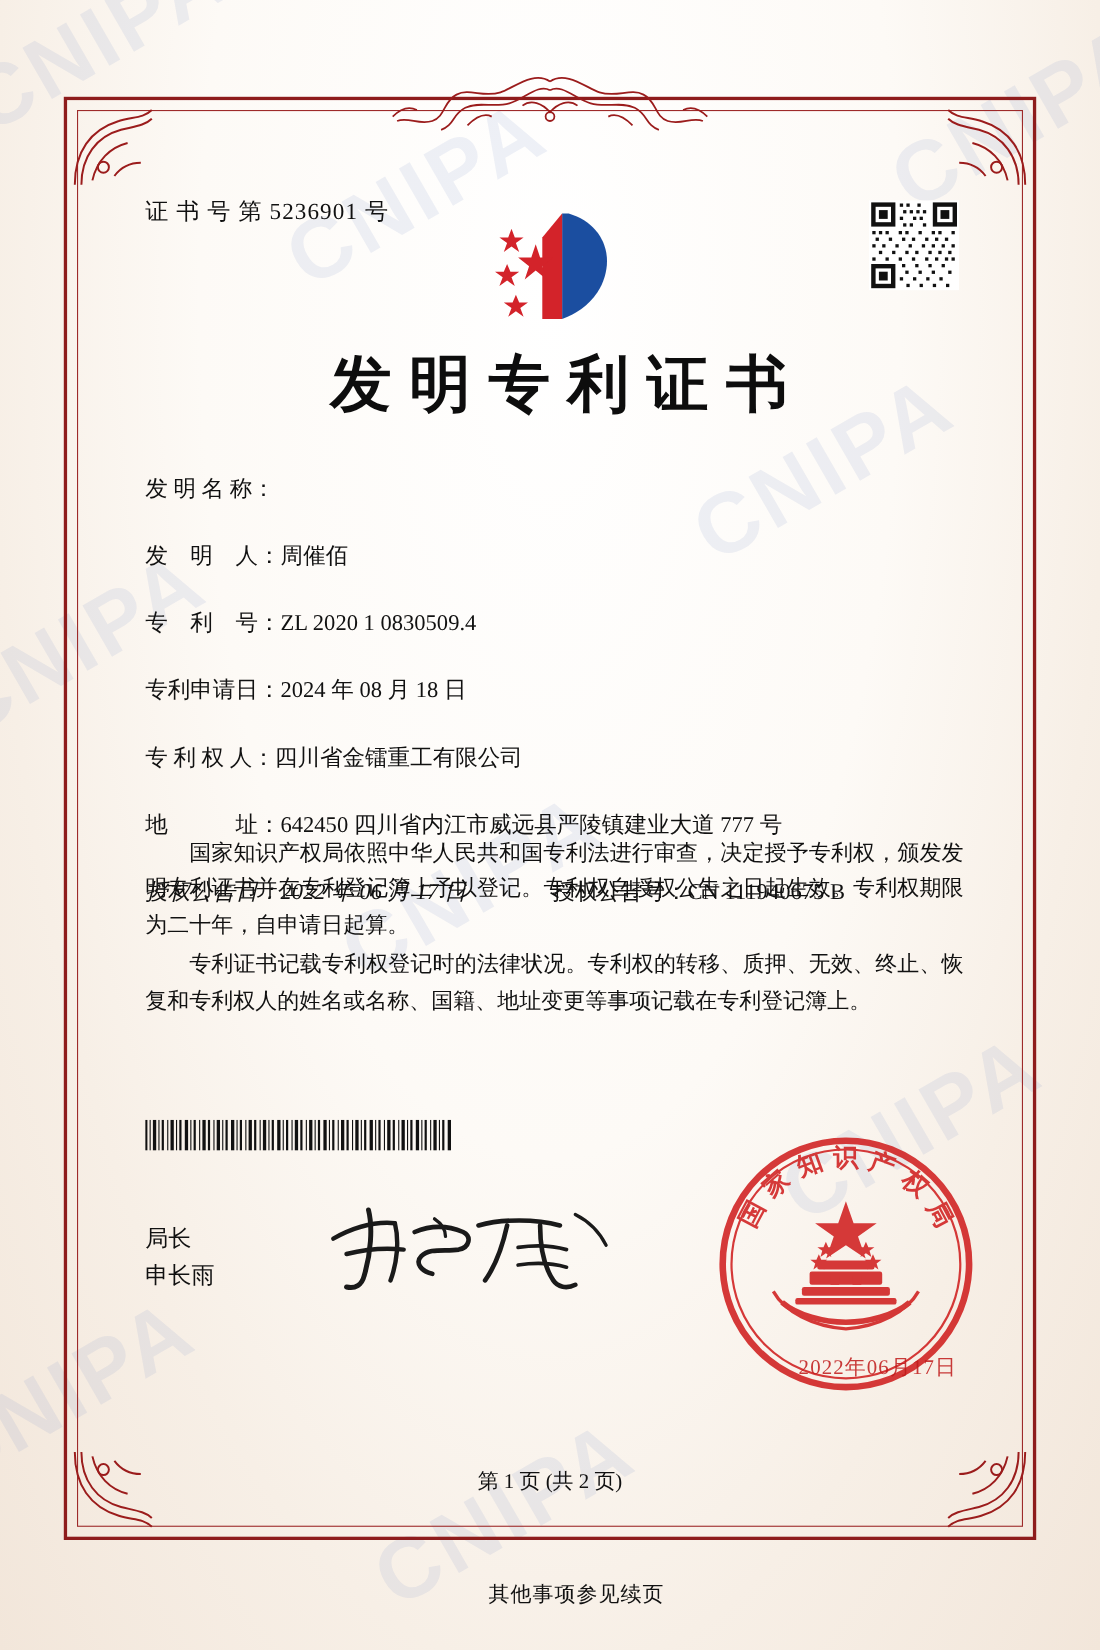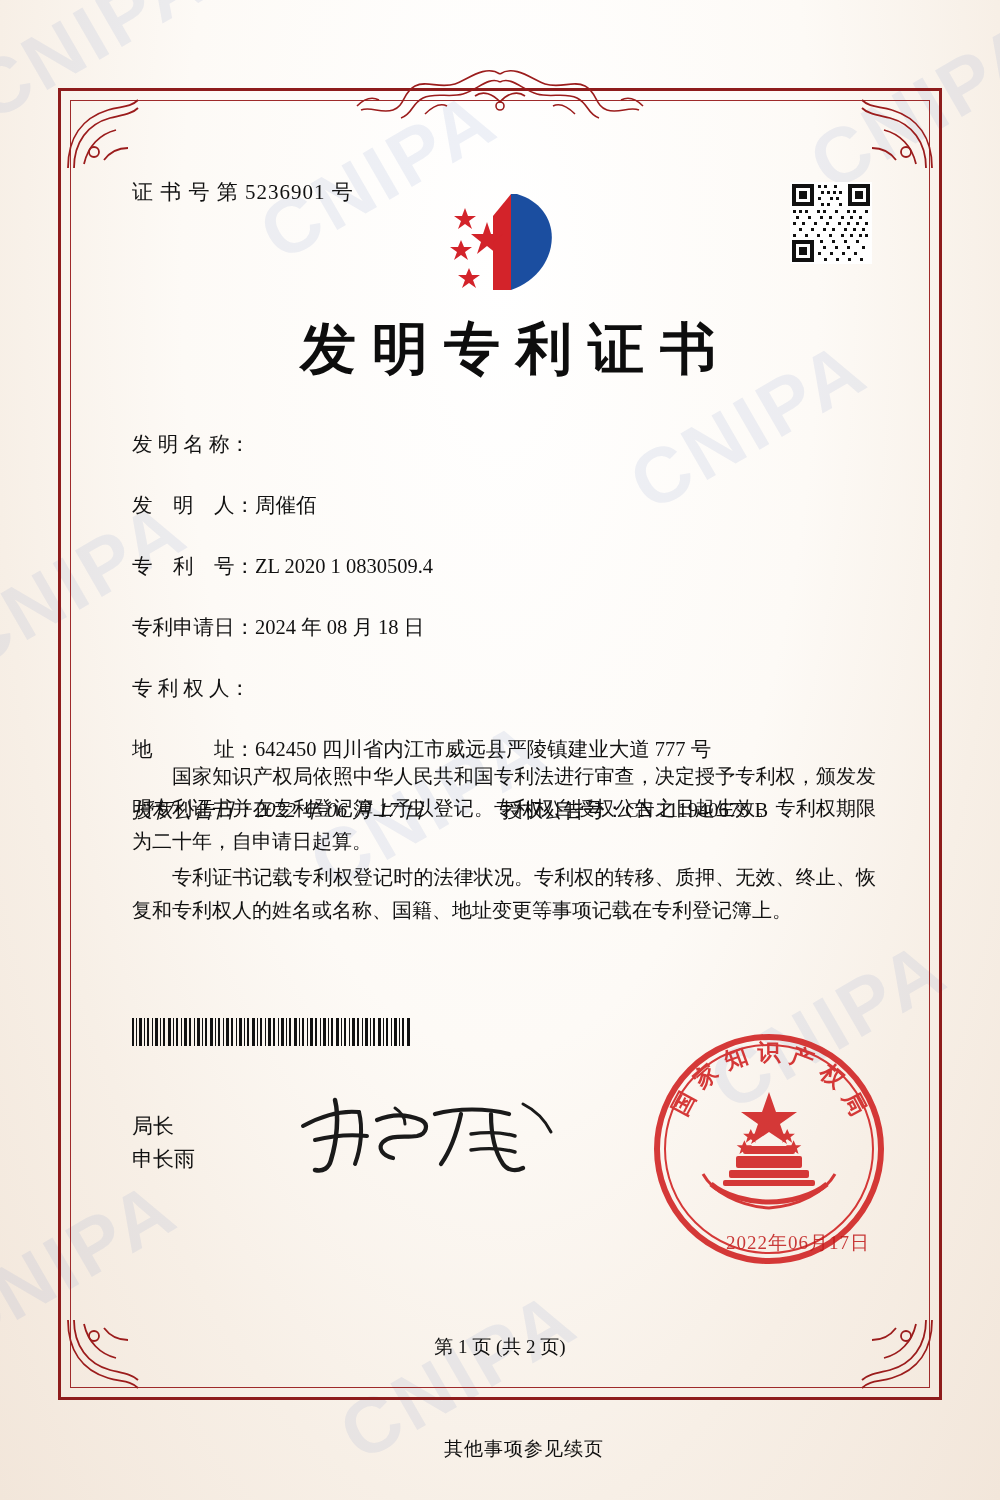--- a/index.html
+++ b/index.html
@@ -434,20 +434,21 @@
       <div class="field">
         <span class="lbl">专　利　号：</span>
         <span class="val">ZL 2020 1 0830509.4</span>
       </div>
       <div class="field">
         <span class="lbl">专利申请日：</span>
         <span class="val">2024 年 08 月 18 日</span>
       </div>
       <div class="field">
         <span class="lbl">专 利 权 人：</span>
+        <span class="val">四川省金镭重工有限公司</span>
       </div>
       <div class="field">
         <span class="lbl">地　　　址：</span>
         <span class="val">642450 四川省内江市威远县严陵镇建业大道 777 号</span>
       </div>
       <div class="field-row2">
         <span class="g1">
           <span>授权公告日：</span><span>2022 年 06 月 17 日</span>
         </span>
         <span class="g2">

